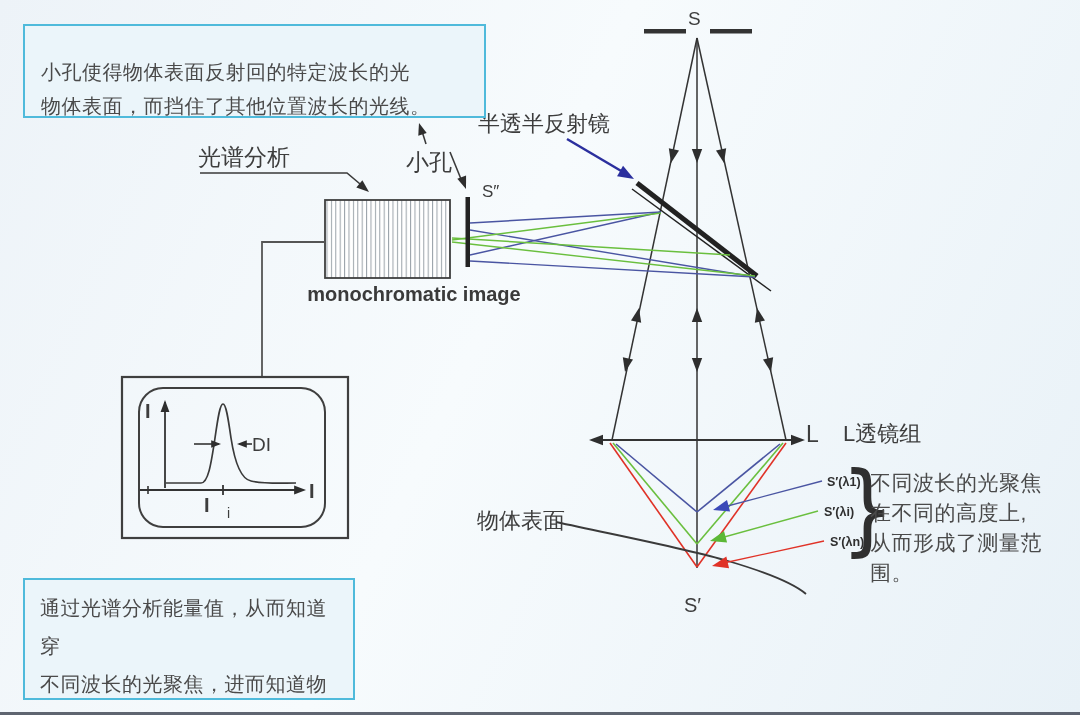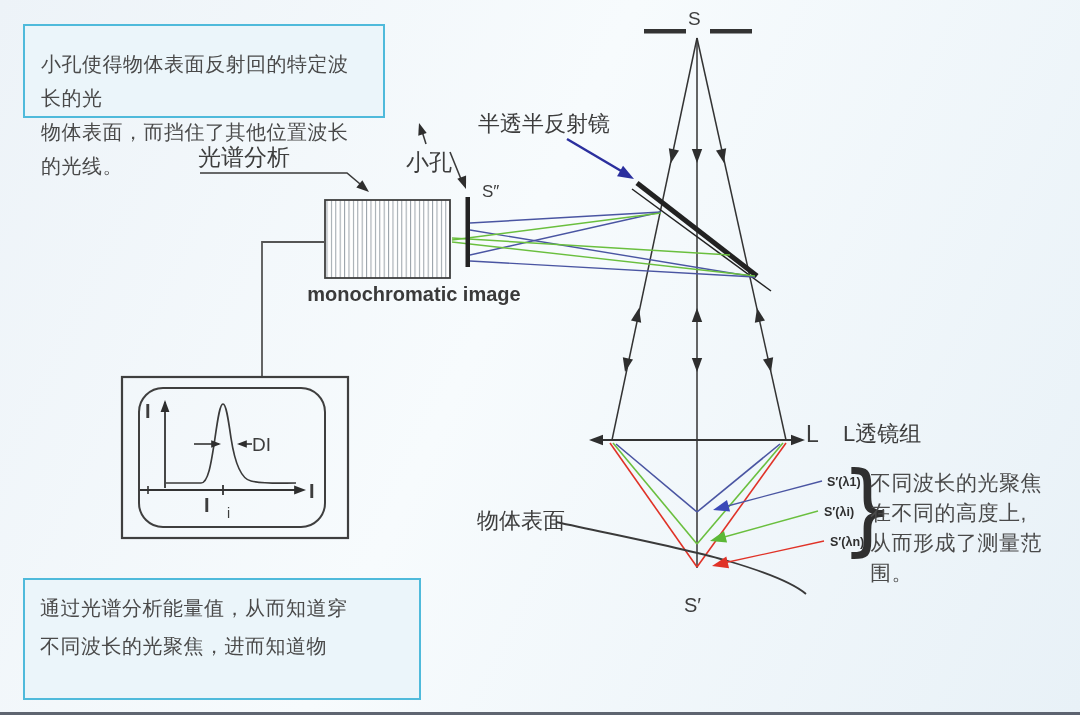--- a/index.html
+++ b/index.html
@@ -6,23 +6,23 @@
   .stage{
     position:relative;width:1080px;height:715px;overflow:hidden;
     background:linear-gradient(115deg,#edf3f8 0%,#f7fbfd 45%,#e8f1f7 100%);
     font-family:"Liberation Sans","DejaVu Sans",sans-serif;color:#454545;
   }
   .stage svg{position:absolute;left:0;top:0;}
   .note{
     position:absolute;border:2px solid #4fbadb;background:#ebf5fa;
     color:#4a4a4a;letter-spacing:.5px;box-sizing:border-box;
   }
-  .note-top{left:23px;top:24px;width:362px;height:94px;padding:21px 16px;
+  .note-top{left:23px;top:24px;width:463px;height:94px;padding:29px 16px;
     font-size:20px;line-height:34px;}
-  .note-bottom{left:23px;top:578px;width:398px;height:122px;padding:9px 15px;
+  .note-bottom{left:23px;top:578px;width:332px;height:122px;padding:9px 15px;
     font-size:20px;line-height:38px;}
   .note-right{position:absolute;left:870px;top:468px;width:185px;
     font-size:21px;line-height:30px;color:#4a4a4a;letter-spacing:.5px;}
   .brace{position:absolute;left:836px;top:455px;font-size:100px;line-height:108px;
     color:#2f2f2f;transform:scaleX(.85);font-family:"DejaVu Sans",sans-serif;}
   .svg-label{fill:#3d3d3d;}
   .bottom-strip{position:absolute;left:0;bottom:0;width:1080px;height:3px;background:#39404e;opacity:.8;}
 </style>
 </head>
 <body>

